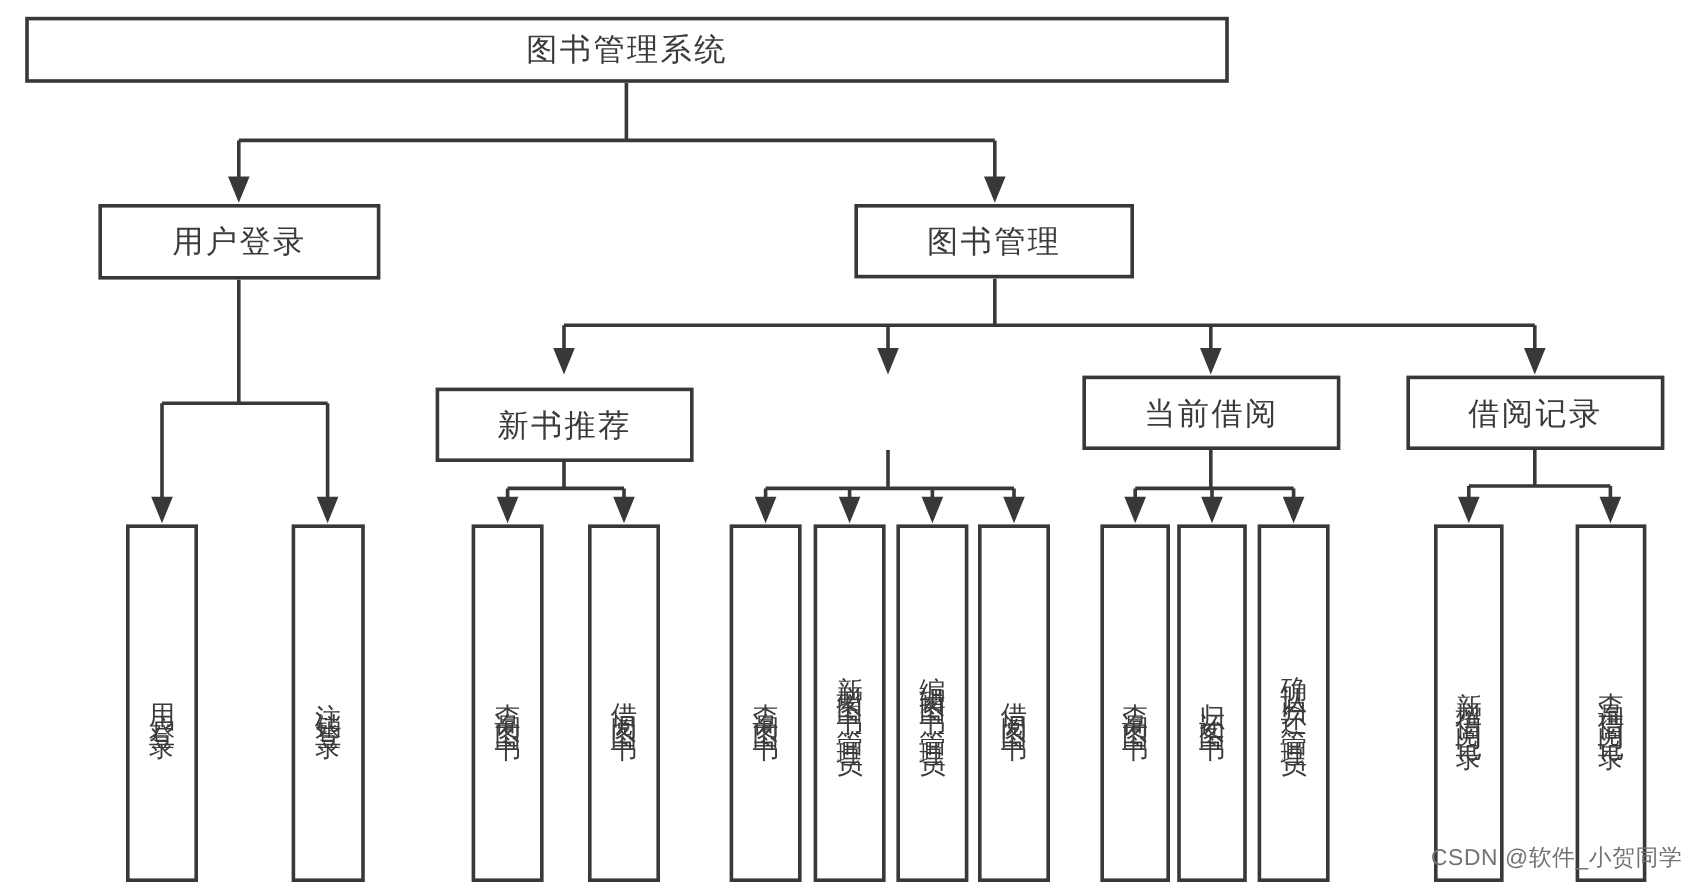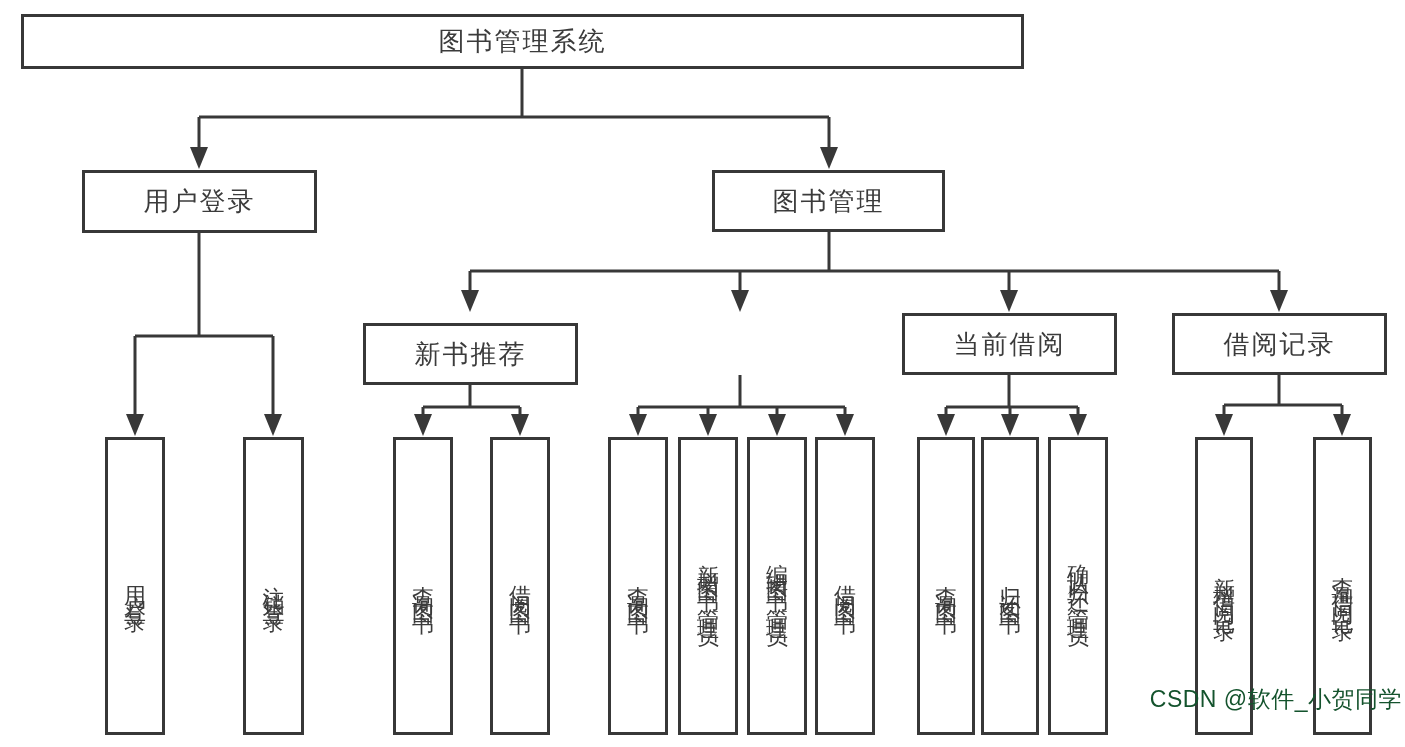--- a/index.html
+++ b/index.html
@@ -11,21 +11,21 @@
   .node{
     position:absolute;box-sizing:border-box;border:3px solid #383838;background:#ffffff;
     display:flex;align-items:center;justify-content:center;
   }
   .box-h .lbl{font-size:26px;letter-spacing:2px;white-space:nowrap;}
   .box-v .lbl{
     writing-mode:vertical-rl;text-orientation:upright;
     font-size:22px;letter-spacing:9px;line-height:1;white-space:nowrap;
   }
   .watermark{
-    position:absolute;top:684px;right:3px;font-size:23px;color:#14532d;
+    position:absolute;top:702px;right:3px;font-size:19px;color:#737373;
     letter-spacing:0.5px;white-space:nowrap;
   }
 </style>
 </head>
 <body>
 
 <div class="canvas">
 
   <svg class="connectors" viewBox="0 0 1405 747" xmlns="http://www.w3.org/2000/svg">
     <g stroke="#383838" stroke-width="3" fill="none">

